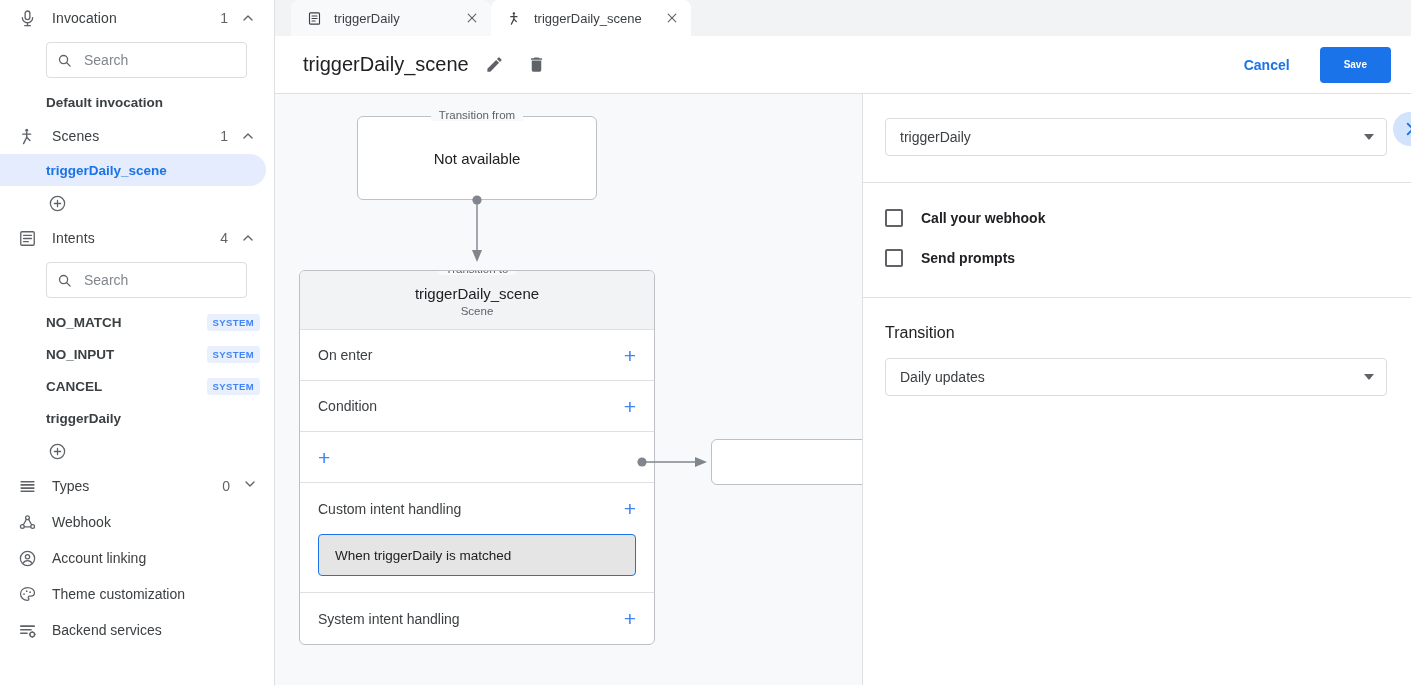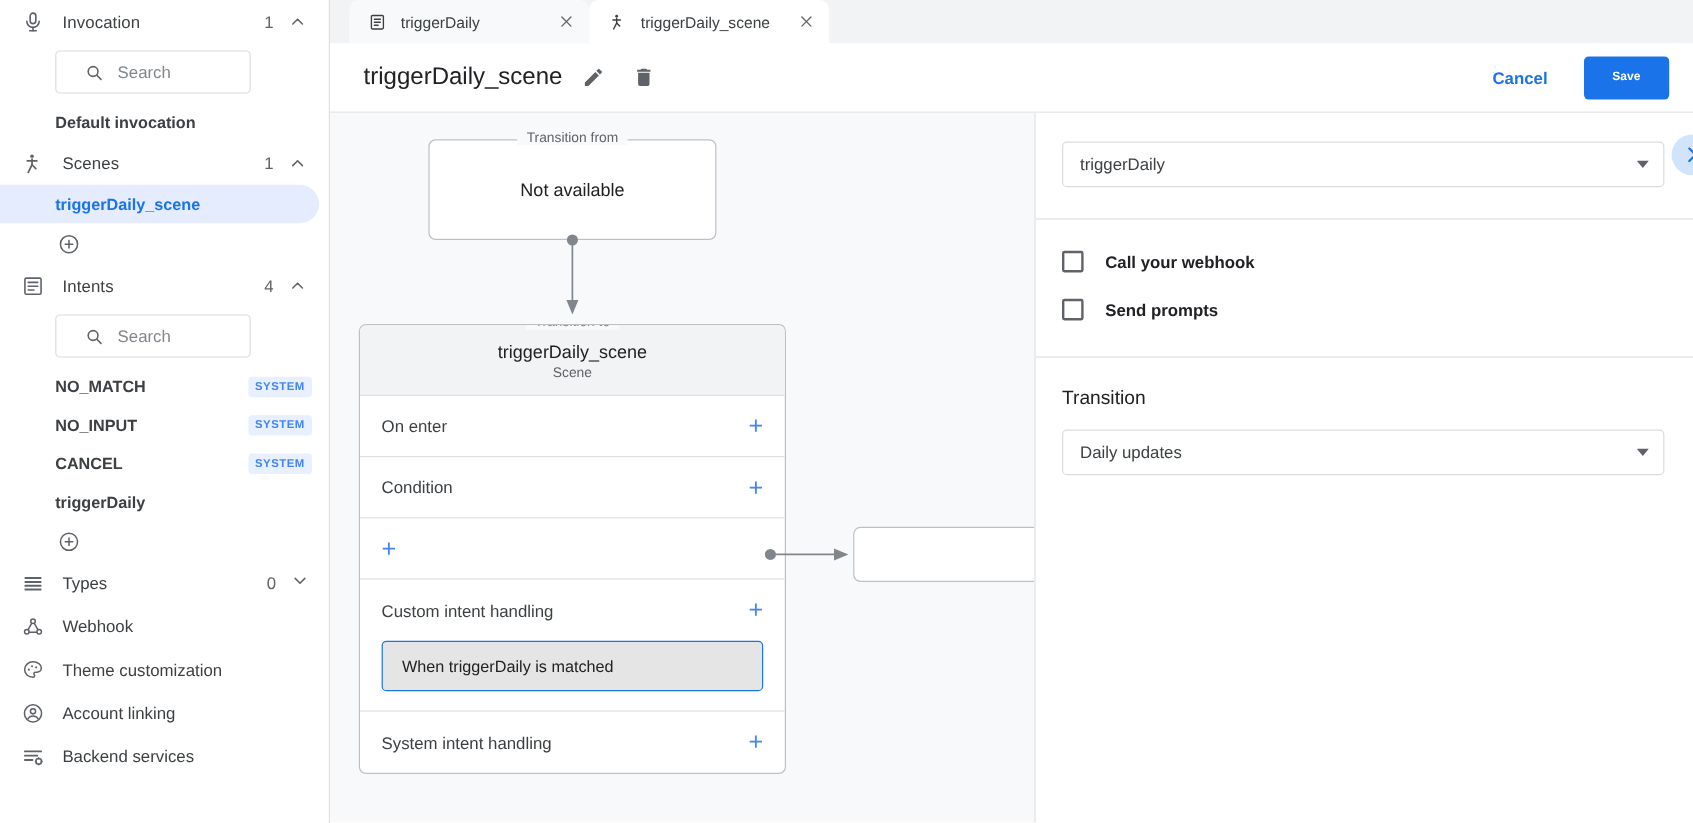--- a/index.html
+++ b/index.html
@@ -36,23 +36,23 @@
   .nav-group-header .glabel {
     flex: 1 1 auto; font-size: 14px; color: #3c4043; letter-spacing: .1px;
   }
   .nav-group-header .gcount {
     font-size: 14px; color: #5f6368; margin-right: 12px;
   }
   .nav-group-header .gchev { color: #5f6368; display:flex; align-items:center; }
 
   .search-box {
     margin: 6px 10px 8px 46px;
-    height: 36px; width: 163px;
+    height: 36px; width: 201px;
     border: 1px solid #dadce0; border-radius: 4px;
-    display: flex; align-items: center; padding: 0 24px;
+    display: flex; align-items: center; padding: 0 10px;
     background: #fff;
   }
   .search-box .sicon { color: #5f6368; display: flex; margin-right: 10px; }
   .search-box input {
     border: none; outline: none; font-size: 14px;
     font-family: "Liberation Sans", sans-serif;
     color: #3c4043; width: 100%; background: transparent;
   }
   .search-box input::placeholder { color: #80868b; }
 
@@ -367,38 +367,38 @@
             <circle cx="18.5" cy="17" r="2.4"></circle>
           <path d="M10.6 8.1 7 14.6M13.4 8.1 17 14.6M8 17.5h8" stroke-linecap="round"></path>
         </svg>
       </span>
       <span class="glabel">Webhook</span>
     </div>
 
     <div class="nav-leaf">
       <span class="gicon">
         <svg width="19" height="19" viewBox="0 0 24 24" fill="none" stroke="#5f6368" stroke-width="1.6">
+          <circle cx="12" cy="12" r="9"></circle>
+            <circle cx="12" cy="9.8" r="2.7"></circle>
+          <path d="M6.3 18.4a6.3 6.3 0 0 1 11.4 0"></path>
+        </svg>
+      </span>
+      <span class="glabel">Account linking</span>
+    </div>
+
+    <div class="nav-leaf">
+      <span class="gicon">
+        <svg width="19" height="19" viewBox="0 0 24 24" fill="none" stroke="#5f6368" stroke-width="1.6">
           <path d="M12 3.2c-4.9 0-8.8 3.6-8.8 8.1 0 4.5 3.9 8.1 8.8 8.1 1 0 1.8-.7 1.8-1.6 0-.4-.2-.8-.5-1.1-.3-.3-.4-.6-.4-1 0-.9.8-1.6 1.8-1.6h1.5c2.6 0 4.6-1.9 4.6-4.3 0-3.7-3.8-6.6-8.8-6.6z"></path>
           <circle cx="7.6" cy="11.4" r="1.1" fill="#5f6368" stroke="none"></circle>
           <circle cx="11" cy="7.8" r="1.1" fill="#5f6368" stroke="none"></circle>
           <circle cx="15.3" cy="9" r="1.1" fill="#5f6368" stroke="none"></circle>
         </svg>
       </span>
       <span class="glabel">Theme customization</span>
-    </div>
-
-    <div class="nav-leaf">
-      <span class="gicon">
-        <svg width="19" height="19" viewBox="0 0 24 24" fill="none" stroke="#5f6368" stroke-width="1.6">
-          <circle cx="12" cy="12" r="9"></circle>
-            <circle cx="12" cy="9.8" r="2.7"></circle>
-          <path d="M6.3 18.4a6.3 6.3 0 0 1 11.4 0"></path>
-        </svg>
-      </span>
-      <span class="glabel">Account linking</span>
     </div>
 
     <div class="nav-leaf">
       <span class="gicon">
         <svg width="19" height="19" viewBox="0 0 24 24" stroke="#5f6368" stroke-width="2" stroke-linecap="round" fill="none">
           <path d="M3.5 6.5h17M3.5 11h13M3.5 15.5h8"></path>
           <circle cx="18" cy="17" r="3" stroke-width="1.7"></circle>
           <path d="M18 13.4v1M18 19.6v1M14.4 17h1M20.6 17h1" stroke-width="1.5"></path>
         </svg>
       </span>

